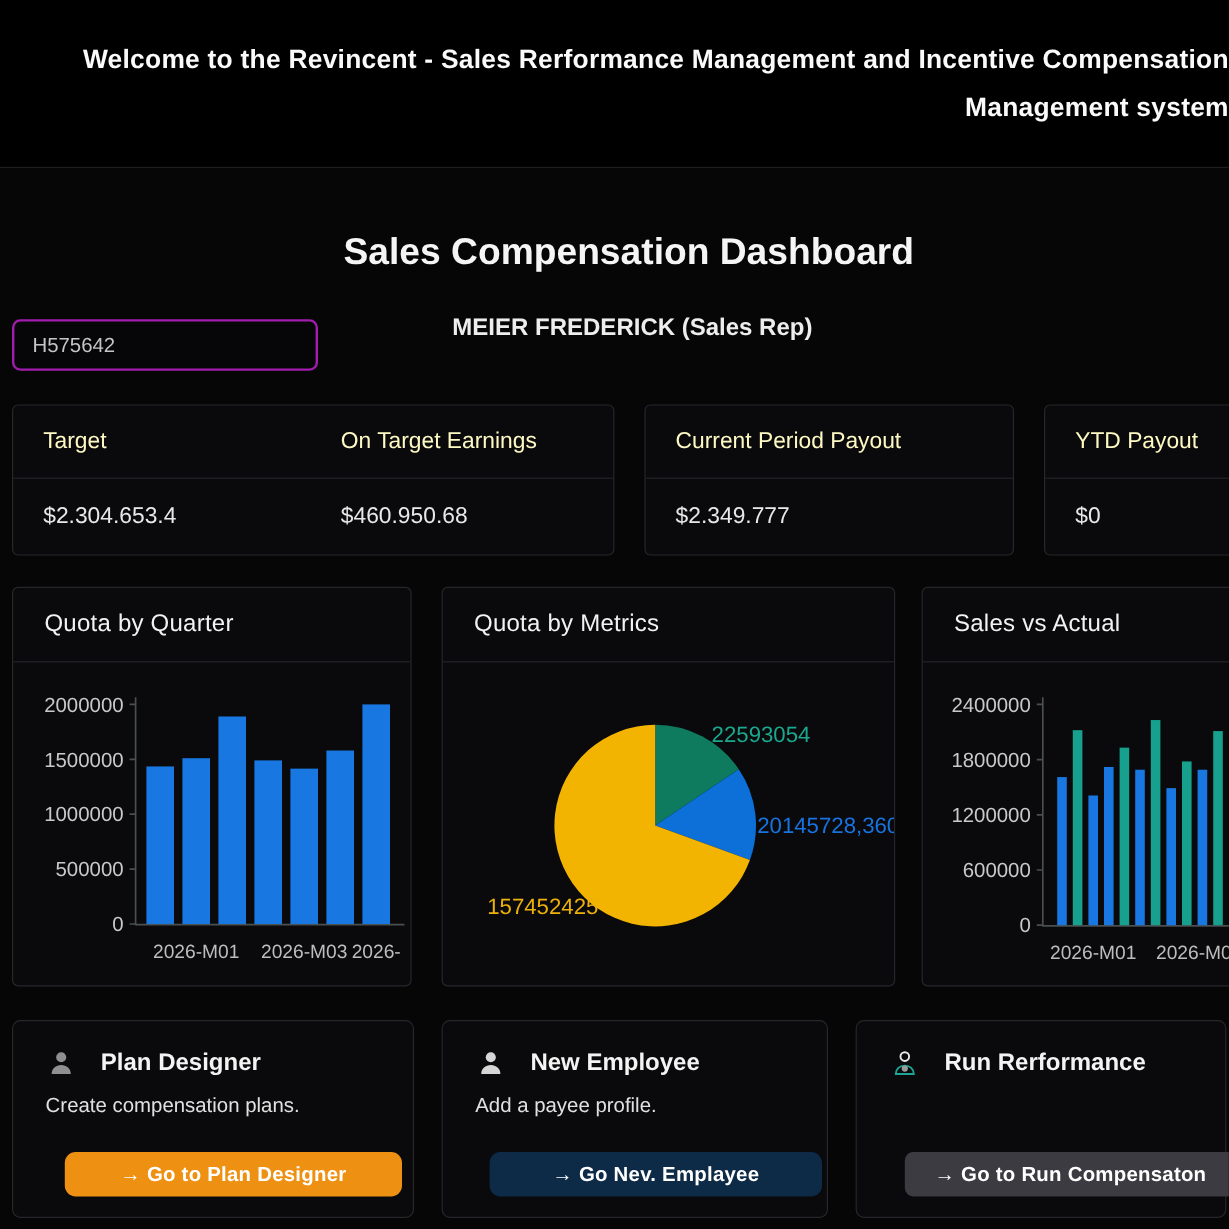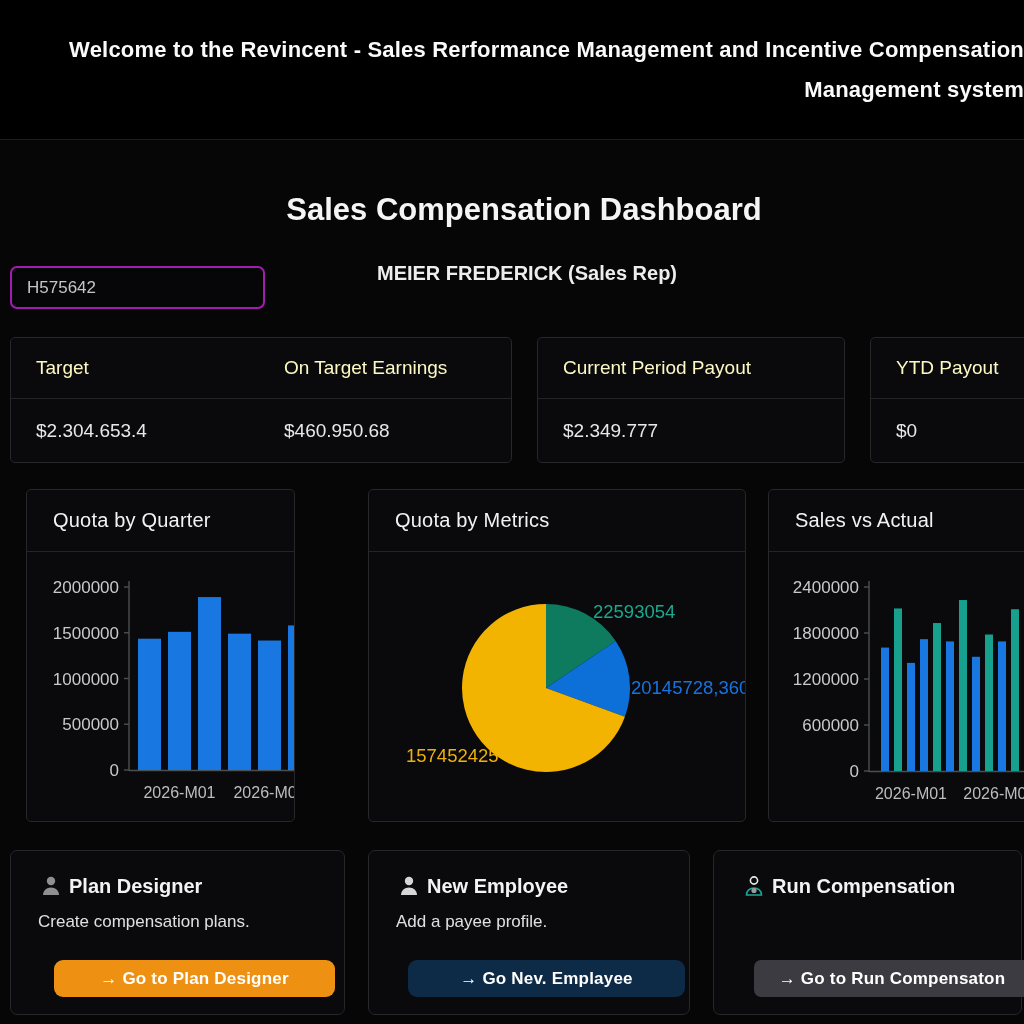--- a/index.html
+++ b/index.html
@@ -49,21 +49,21 @@
   .two-col { grid-template-columns:248px 1fr; }
   
   .chart-card { top:489px; height:333px; }
   .chart-head { height:62px; display:flex; align-items:center; padding:0 26px;
                 border-bottom:1px solid #232328; }
   .chart-title { font-size:20px; font-weight:500; color:#f2f2f2; letter-spacing:.2px; }
   .chart-body { height:270px; position:relative; overflow:hidden; }
   .chart-body svg { display:block; }
   
   .action-card { top:850px; height:165px; border-radius:7px; padding:20px 27px; }
-  .action-head { display:flex; align-items:center; gap:5px; margin-top:2px;text-align:right; }
+  .action-head { display:flex; align-items:center; gap:20px; margin-top:2px;text-align:right; }
   .action-title { font-size:20px; font-weight:600; color:#f3f3f3; }
   .action-desc { margin-top:13px; font-size:17px; color:#e0e0e0; }
   .action-btn {
     position:absolute; bottom:17px; height:37px;
     border:none; border-radius:9px; cursor:pointer;
     display:flex; align-items:center; justify-content:center;
     color:#fff; font-size:17px; font-weight:600;
     font-family:"Liberation Sans", sans-serif; letter-spacing:.2px;margin-left:16px;
   }
   .icon-wrap { width:26px; height:26px; display:flex; align-items:center; justify-content:center; }
@@ -103,21 +103,21 @@
 
 <div class="card kpi-card" style="left:870px; width:172px;">
   <div class="kpi-head">
     <div class="kpi-label">YTD Payout</div>
   </div>
   <div class="kpi-vals">
     <div class="kpi-value">$0</div>
   </div>
 </div>
 
-<div class="card chart-card" style="left:26px; width:269px;">
+<div class="card chart-card" style="left:10px; width:333px;">
   <div class="chart-head">
     <div class="chart-title">Quota by Quarter</div>
   </div>
   <div class="chart-body">
     <svg id="chart-quarter" width="333" height="270">
         <line x1="102" y1="29" x2="102" y2="219" stroke="#4a4f4f" stroke-width="1.4"></line>
         <line x1="102" y1="218.5" x2="326" y2="218.5" stroke="#4a4f4f" stroke-width="1.4"></line>
         <line x1="97" y1="218" x2="102" y2="218" stroke="#4a4f4f" stroke-width="1.4"></line>
         <text x="92" y="224" text-anchor="end" fill="#c9c9c9" font-size="17">0</text>
         <line x1="97" y1="172.25" x2="102" y2="172.25" stroke="#4a4f4f" stroke-width="1.4"></line>
@@ -223,16 +223,16 @@
 
 <div class="card action-card" style="left:713px; width:309px;">
   <div class="action-head">
     <span class="icon-wrap">
       <svg width="24" height="24" viewBox="0 0 24 24">
         <circle cx="12" cy="6.5" r="3.6" fill="none" stroke="#e8e8e8" stroke-width="1.6"></circle>
         <path d="M4.5 21c0-4.2 3.3-7 7.5-7s7.5 2.8 7.5 7z" fill="none" stroke="#1fa596" stroke-width="1.6"></path>
         <circle cx="12" cy="16.5" r="2.6" fill="#9a9a9a"></circle>
       </svg>
     </span>
-    <span class="action-title">Run Compensation</span>
+    <span class="action-title">Run Rerformance</span>
   </div>
   <button class="action-btn" style="left: 24px; width: 276px; border-radius: 7px; background: rgb(59, 59, 65);">→ Go to Run Compensaton</button>
 </div>
 
 </body></html>

